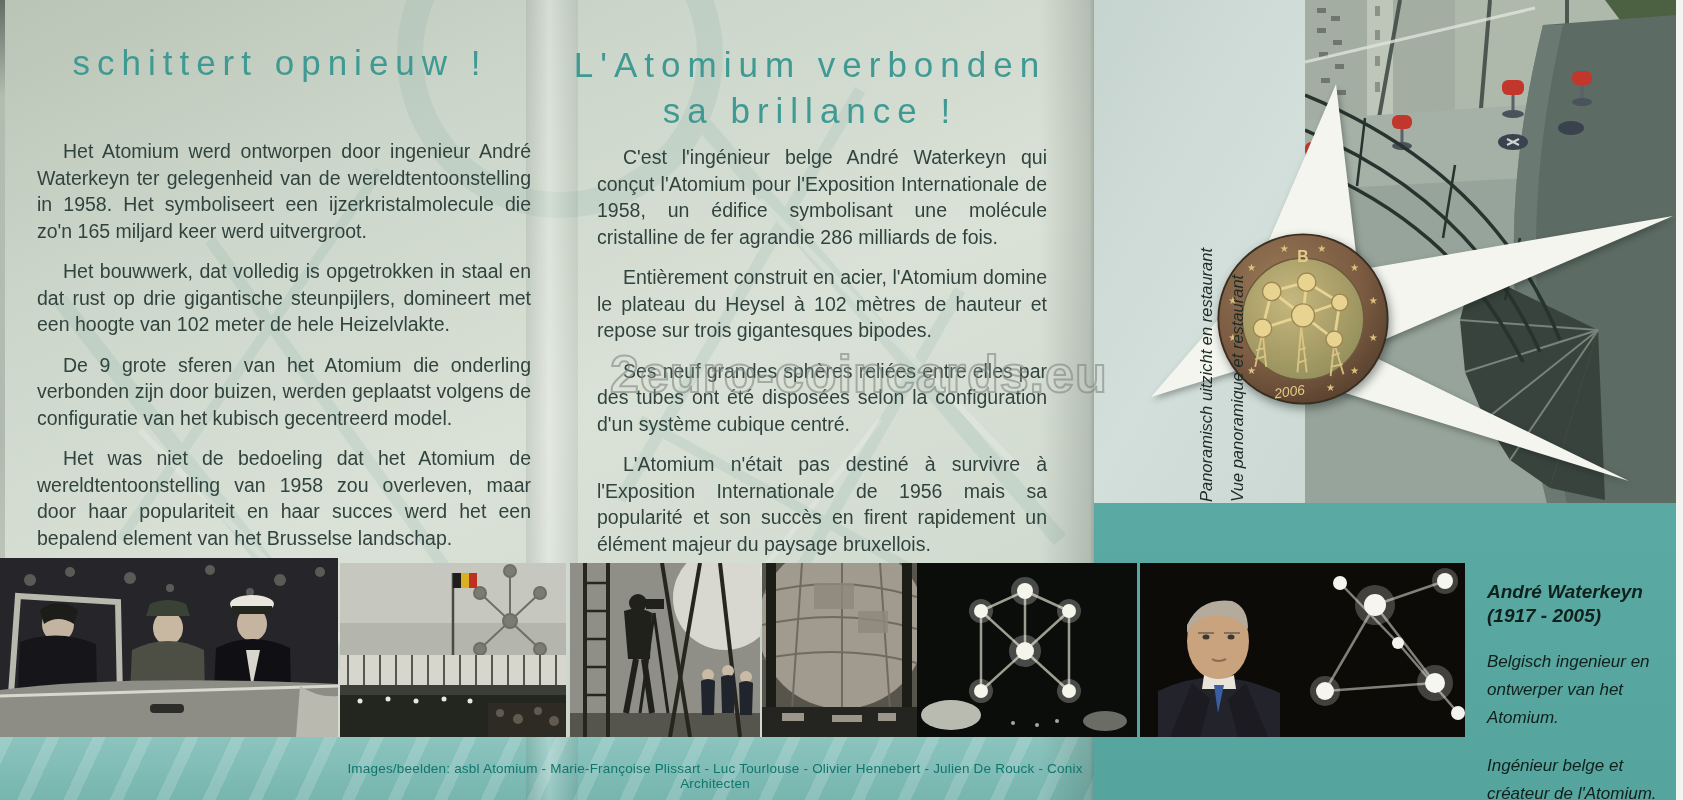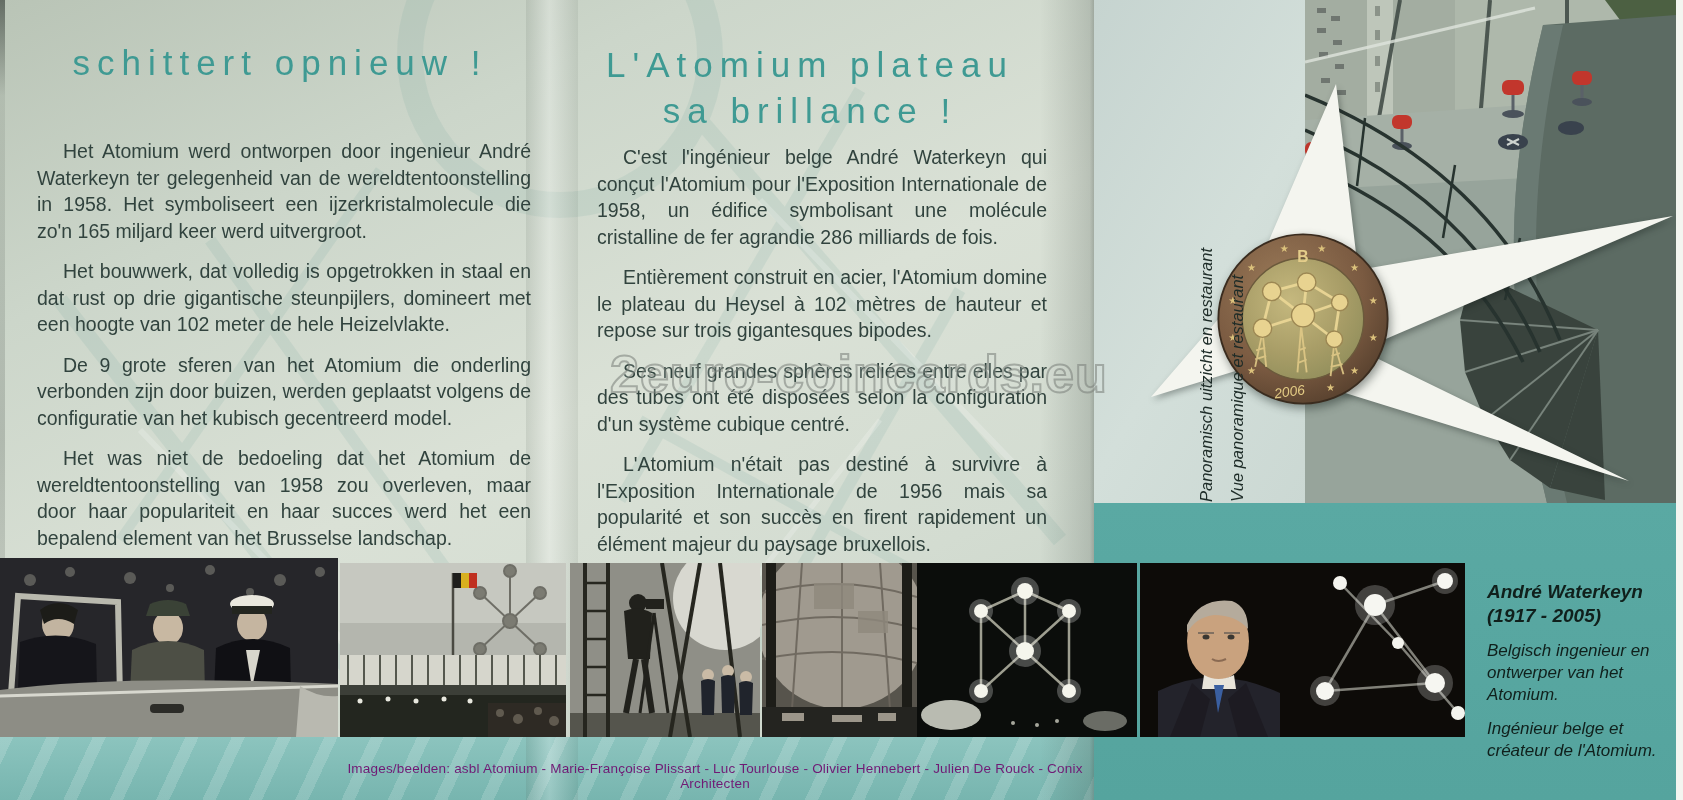--- a/index.html
+++ b/index.html
@@ -75,31 +75,31 @@
     transform:rotate(-90deg);
     font-style:italic; font-size:16.5px; line-height:31px; color:#1d2b27; text-align:left;
     white-space:nowrap;
   }
   
   .bio{
     position:absolute; left:1487px; top:580px; width:186px; z-index:7;
     color:#10201c; font-style:italic;
   }
   .bio .name, .bio .years{font-weight:bold; font-size:19px; line-height:24px;}
-  .bio .line{font-size:17px; line-height:22px; margin-top:12px;}
+  .bio .line{font-size:17px; line-height:28px; margin-top:20px;}
   
   .bottom-band{
     position:absolute; left:0; top:737px; width:1094px; height:63px; z-index:2;
     background:
       repeating-linear-gradient(115deg,rgba(255,255,255,.16) 0 12px,rgba(255,255,255,0) 12px 42px),
       linear-gradient(180deg,#8cc4be,#77b5af);
   }
   .credits{
     position:absolute; left:340px; top:761px; width:750px; z-index:7;
-    text-align:center; font-size:13.5px; color:#701a75; letter-spacing:.2px;
+    text-align:center; font-size:13.5px; color:#0f766e; letter-spacing:.2px;
   }
   
   .photo{position:absolute; z-index:4; overflow:hidden; background:#222;}
   .photo svg{display:block;}
   .ph-1{left:0;    top:558px; width:338px; height:179px;}
   .ph-2{left:340px; top:563px; width:226px; height:174px;}
   .ph-3{left:570px; top:563px; width:190px; height:174px;}
   .ph-4{left:762px; top:563px; width:155px; height:174px;}
   .ph-5{left:917px; top:563px; width:220px; height:174px;}
   .ph-6{left:1140px; top:563px; width:325px; height:174px; z-index:5;}
@@ -138,21 +138,21 @@
     <div>schittert opnieuw !</div>
   </div>
   <div class="body-text body-left">
     <p>Het Atomium werd ontworpen door ingenieur André Waterkeyn ter gelegenheid van de wereldtentoonstelling in 1958. Het symboliseert een ijzerkristalmolecule die zo'n 165 miljard keer werd uitvergroot.</p>
     <p>Het bouwwerk, dat volledig is opgetrokken in staal en dat rust op drie gigantische steunpijlers, domineert met een hoogte van 102 meter de hele Heizelvlakte.</p>
     <p>De 9 grote sferen van het Atomium die onderling verbonden zijn door buizen, werden geplaatst volgens de configuratie van het kubisch gecentreerd model.</p>
     <p>Het was niet de bedoeling dat het Atomium de wereldtentoonstelling van 1958 zou overleven, maar door haar populariteit en haar succes werd het een bepalend element van het Brusselse landschap.</p>
   </div>
 
   <div class="heading heading-mid">
-    <div>L'Atomium plateau</div>
+    <div>L'Atomium verbonden</div>
     <div>sa brillance !</div>
   </div>
   <div class="body-text body-mid">
     <p>C'est l'ingénieur belge André Waterkeyn qui conçut l'Atomium pour l'Exposition Internationale de 1958, un édifice symbolisant une molécule cristalline de fer agrandie 286 milliards de fois.</p>
     <p>Entièrement construit en acier, l'Atomium domine le plateau du Heysel à 102 mètres de hauteur et repose sur trois gigantesques bipodes.</p>
     <p>Ses neuf grandes sphères reliées entre elles par des tubes ont été disposées selon la configuration d'un système cubique centré.</p>
     <p>L'Atomium n'était pas destiné à survivre à l'Exposition Internationale de 1956 mais sa popularité et son succès en firent rapidement un élément majeur du paysage bruxellois.</p>
   </div>
 
   <div class="pale-strip"></div>

